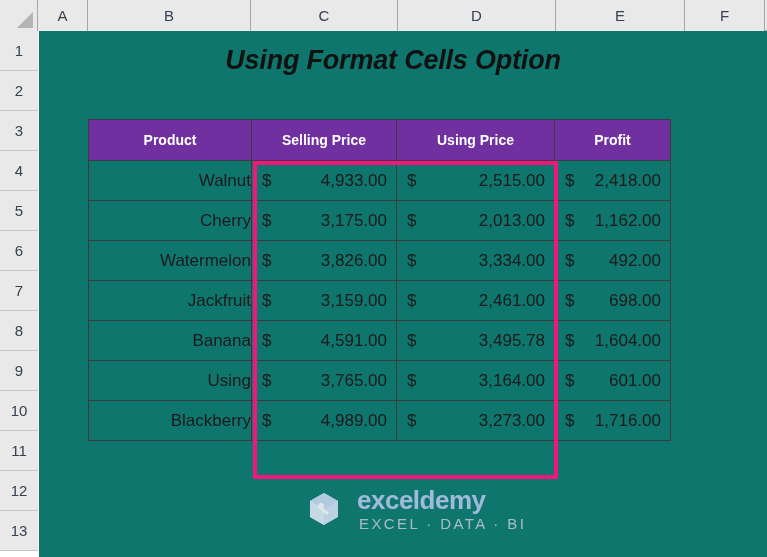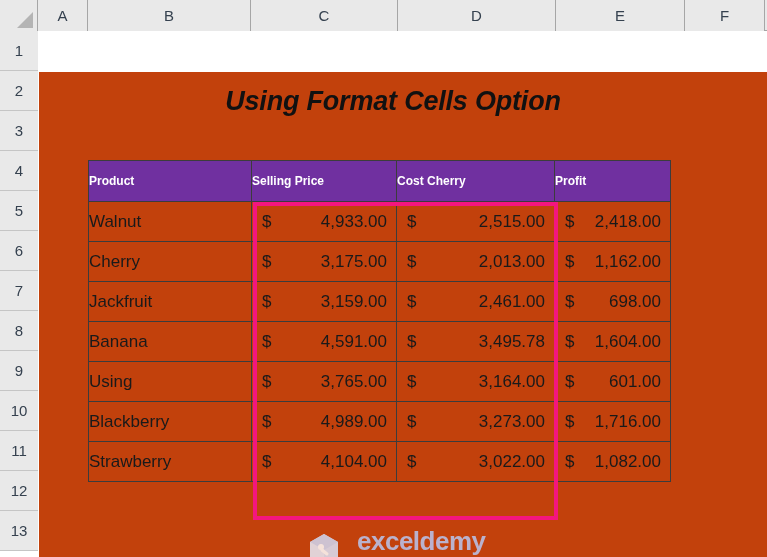--- a/index.html
+++ b/index.html
@@ -70,23 +70,22 @@
     font-size: 15px;
     color: #35414f;
     background: #e9e9e9;
   }
 
   
   #grid {
     position: absolute;
     top: 31px; left: 39px;
     right: 0; bottom: 0;
-    background: #c2410c;
+    background: #0f766e;
     overflow: hidden;
-    margin-top: 41px;
   }
 
   
   #title {
     position: absolute;
     left: 49px;          
     top: 9px;
     width: 610px;
     height: 40px;
     display: flex;
@@ -112,26 +111,26 @@
     border: 1px solid #3c3c3c;
     height: 40px;
     font-size: 17px;
     color: #1a1a1a;
     padding: 0;
   }
   #table thead th {
     background: #7030a0;
     color: #ffffff;
     font-weight: bold;
-    font-size: 12px;
-    text-align: left;
+    font-size: 14px;
+    text-align: center;
     border-color: #3c3c3c;
     height: 41px;
   }
-  .c-product  { width: 163px; text-align: left; }
+  .c-product  { width: 163px; text-align: right; }
   .c-selling  { width: 145px; }
   .c-cost     { width: 158px; }
   .c-profit   { width: 116px; }
 
   
   .money {
     display: flex;
     align-items: center;
     justify-content: space-between;
     height: 100%;
@@ -216,21 +215,21 @@
 
   <div id="grid">
 
     <div id="title">Using Format Cells Option</div>
 
     <table id="table">
       <thead>
         <tr>
           <th class="c-product">Product</th>
           <th class="c-selling">Selling Price</th>
-          <th class="c-cost">Cost Cherry</th>
+          <th class="c-cost">Using Price</th>
           <th class="c-profit">Profit</th>
         </tr>
       </thead>
       <tbody>
 
         <tr>
           <td class="c-product">Walnut</td>
           <td class="c-selling">
               <div class="money">
                 <span class="sym">$</span>
@@ -266,20 +265,41 @@
               </div>
             </td>
           <td class="c-profit">
               <div class="money">
                 <span class="sym">$</span>
                 <span class="amt">1,162.00</span>
               </div>
             </td>
         </tr>
 
+        <tr>
+          <td class="c-product">Watermelon</td>
+          <td class="c-selling">
+              <div class="money">
+                <span class="sym">$</span>
+                <span class="amt">3,826.00</span>
+              </div>
+            </td>
+          <td class="c-cost">
+              <div class="money">
+                <span class="sym">$</span>
+                <span class="amt">3,334.00</span>
+              </div>
+            </td>
+          <td class="c-profit">
+              <div class="money">
+                <span class="sym">$</span>
+                <span class="amt">492.00</span>
+              </div>
+            </td>
+        </tr>
 
         <tr>
           <td class="c-product">Jackfruit</td>
           <td class="c-selling">
               <div class="money">
                 <span class="sym">$</span>
                 <span class="amt">3,159.00</span>
               </div>
             </td>
           <td class="c-cost">
@@ -355,41 +375,20 @@
               </div>
             </td>
           <td class="c-profit">
               <div class="money">
                 <span class="sym">$</span>
                 <span class="amt">1,716.00</span>
               </div>
             </td>
         </tr>
 
-        <tr>
-          <td class="c-product">Strawberry</td>
-          <td class="c-selling">
-              <div class="money">
-                <span class="sym">$</span>
-                <span class="amt">4,104.00</span>
-              </div>
-            </td>
-          <td class="c-cost">
-              <div class="money">
-                <span class="sym">$</span>
-                <span class="amt">3,022.00</span>
-              </div>
-            </td>
-          <td class="c-profit">
-              <div class="money">
-                <span class="sym">$</span>
-                <span class="amt">1,082.00</span>
-              </div>
-            </td>
-        </tr>
 
       </tbody>
     </table>
 
     <div id="selection"></div>
 
     <div id="watermark">
       <div class="logo-mark">
         <svg width="30" height="34" viewBox="0 0 30 34">
           <polygon points="15,1 29,9 29,25 15,33 1,25 1,9" fill="#dbe3f7"></polygon>

